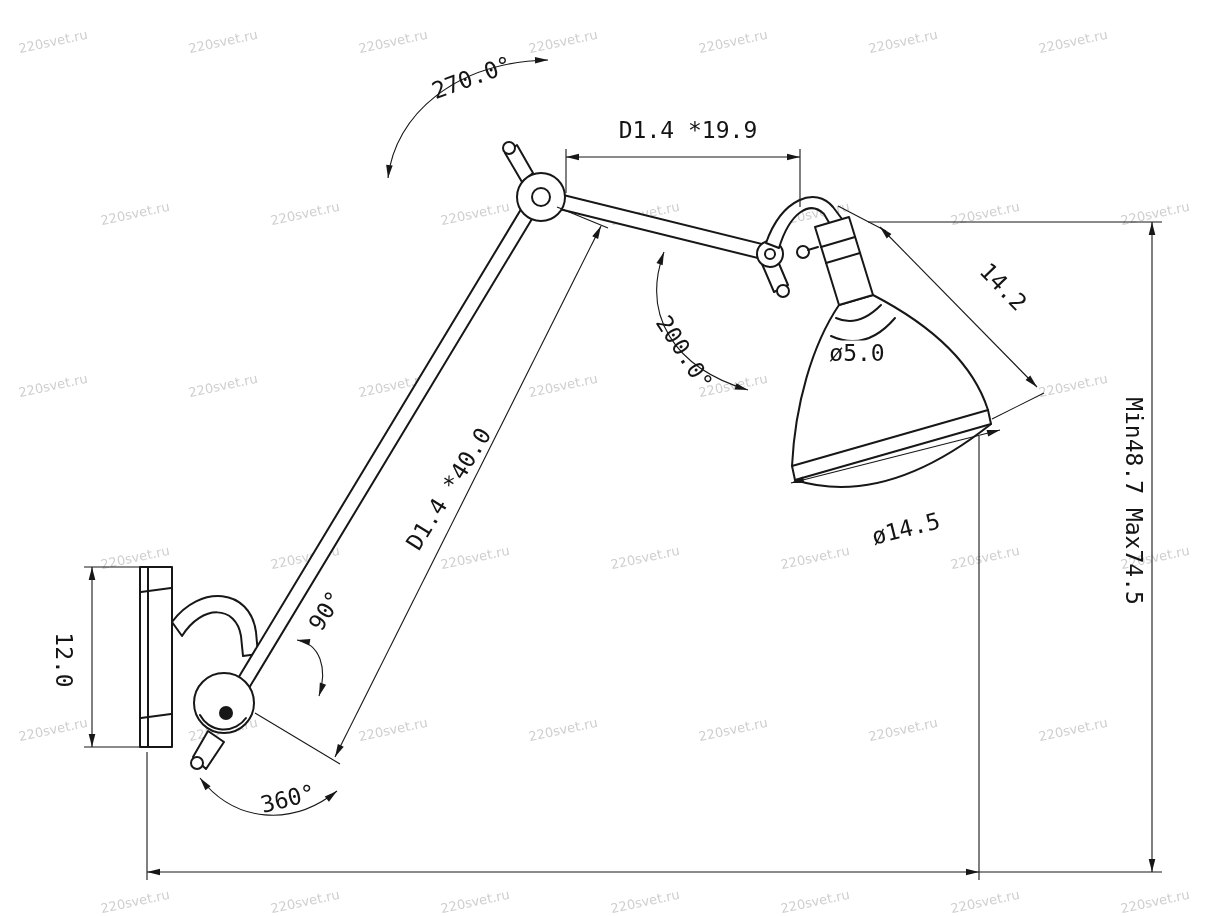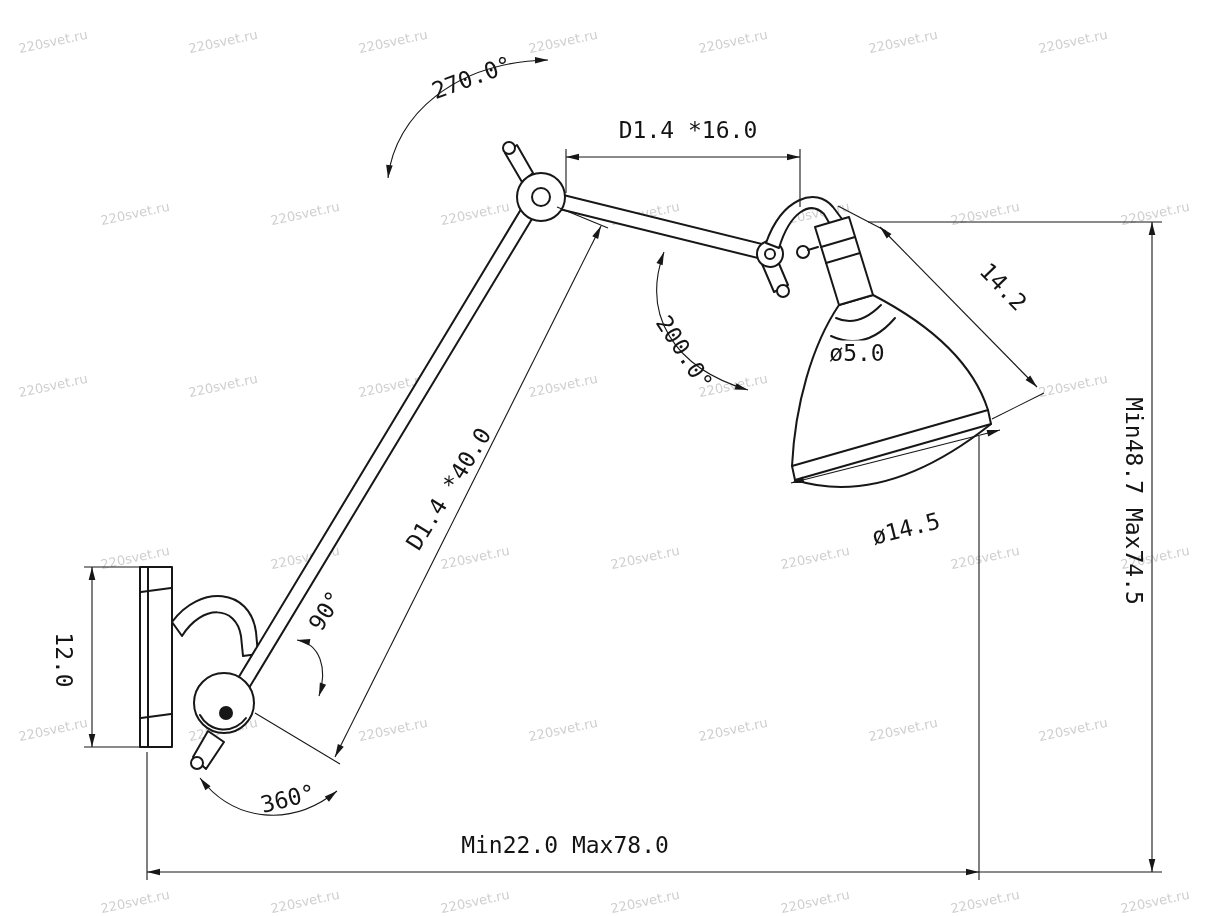--- a/index.html
+++ b/index.html
@@ -190,25 +190,24 @@
       </g>
 
       <g>
         <path class="dim" d="M868,222 H1162"></path>
         <path class="dim arrows" d="M1152,222 V872"></path>
       </g>
     </g>
   </svg>
 
   <div class="dim-label" style="left:472px; top:78px;  --r:-20deg">270.0°</div>
-  <div class="dim-label" style="left:688px; top:130px">D1.4 *16.0</div>
+  <div class="dim-label" style="left:688px; top:130px">D1.4 *19.9</div>
   <div class="dim-label" style="left:1003px;top:287px; --r:46deg">14.2</div>
   <div class="dim-label bg" style="left:857px; top:353px">ø5.0</div>
   <div class="dim-label" style="left:684px; top:353px; --r:57deg">200.0°</div>
   <div class="dim-label" style="left:449px; top:489px; --r:-58deg">D1.4 *40.0</div>
   <div class="dim-label" style="left:906px; top:529px; --r:-14deg">ø14.5</div>
   <div class="dim-label" style="left:326px; top:611px; --r:-58deg">90°</div>
   <div class="dim-label" style="left:63px; top:660px; --r:90deg">12.0</div>
   <div class="dim-label" style="left:288px; top:799px; --r:-14deg">360°</div>
-  <div class="dim-label" style="left:565px; top:845px">Min22.0 Max78.0</div>
   <div class="dim-label" style="left:1133px;top:501px; --r:90deg">Min48.7 Max74.5</div>
 
 </div>
 
 </body></html>

